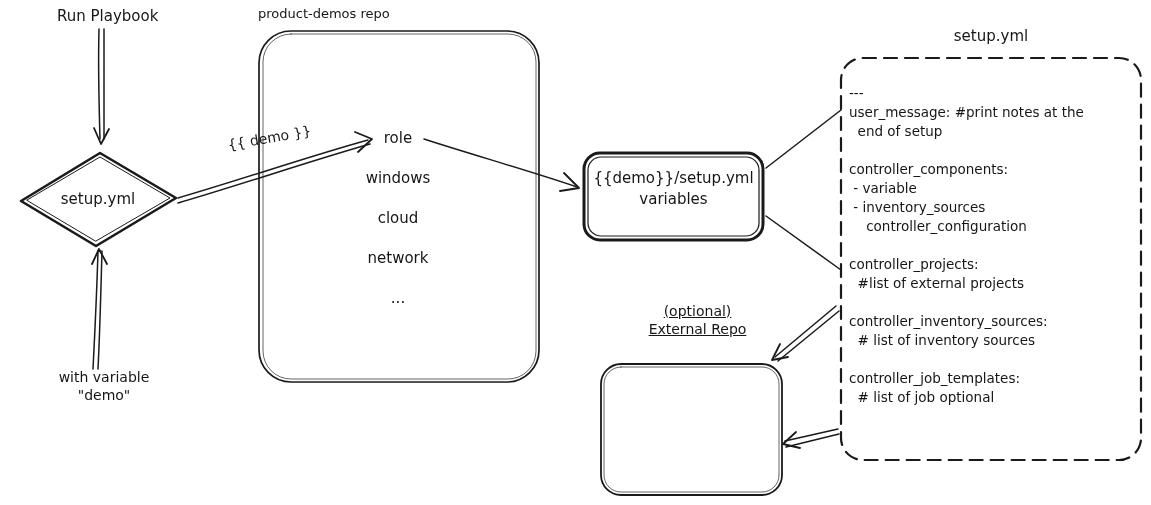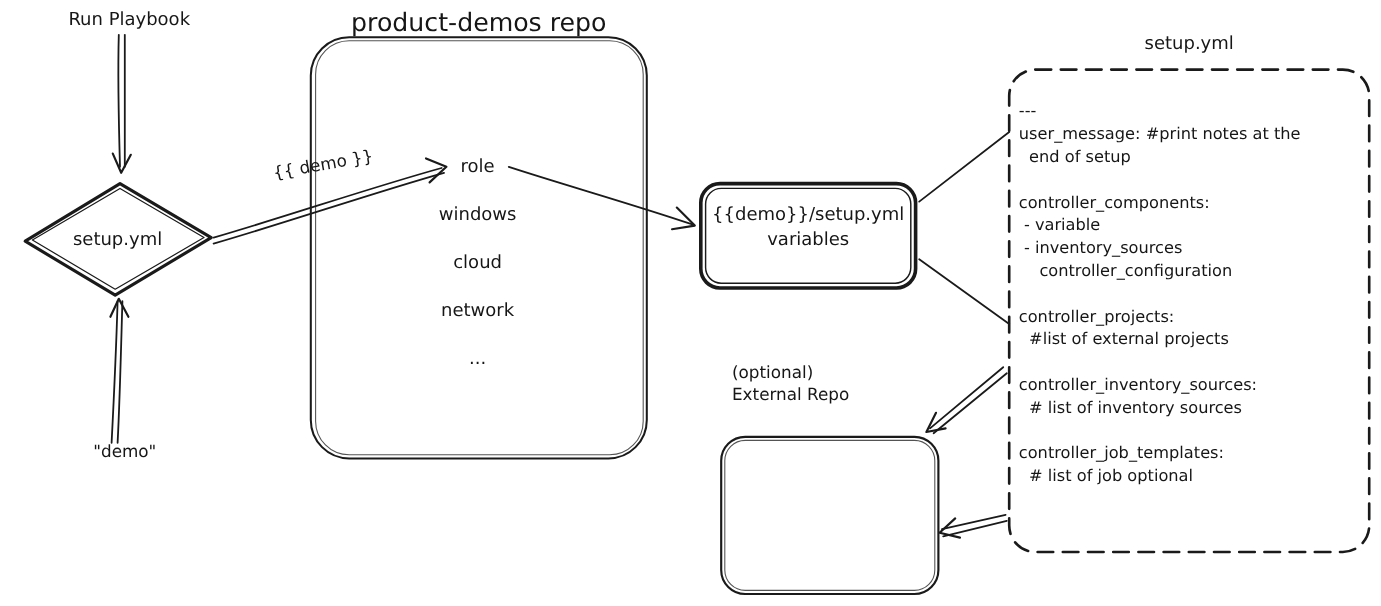--- a/index.html
+++ b/index.html
@@ -10,28 +10,28 @@
     overflow:hidden;
     font-family:"DejaVu Sans", sans-serif;
     color:#161616;
   }
   .layer{position:absolute;left:0;top:0;}
   .txt{position:absolute;color:#161616;line-height:1.25;}
   .run-playbook{left:57px;top:7px;font-size:15px;}
   .diamond-label{left:48px;top:190px;width:100px;text-align:center;font-size:15px;}
   .with-variable{left:38px;top:368px;width:132px;text-align:center;font-size:14px;line-height:18px;}
   .demo-var{left:228px;top:137px;font-size:14px;transform:rotate(-10deg);transform-origin:left center;}
-  .repo-title{left:258px;top:6px;width:282px;text-align:center;font-size:21px;}
+  .repo-title{left:258px;top:6px;width:282px;text-align:left;font-size:13px;}
   .repo-items{left:333px;top:118px;width:130px;text-align:center;font-size:15px;}
   .repo-items .ritem{height:40px;line-height:40px;}
   .variables-text{left:584px;top:168px;width:179px;text-align:center;font-size:15px;line-height:21px;}
   .setup-title{left:841px;top:27px;width:300px;text-align:center;font-size:15px;}
   .yaml{left:849px;top:84px;font-size:13.5px;}
   .yaml .yline{height:19px;line-height:19px;white-space:pre;}
-  .ext-caption{left:610px;top:302px;width:175px;font-size:14px;line-height:18px;}
+  .ext-caption{left:610px;top:302px;width:175px;text-align:center;font-size:14px;line-height:18px;text-decoration:underline;}
   .ext-lines{left:610px;top:395px;font-size:14.5px;}
   .ext-lines .eline{height:19px;line-height:19px;white-space:pre;}
 </style>
 </head>
 <body>
 
 <div class="canvas">
 
   <svg class="layer" width="1151" height="505" viewBox="0 0 1151 505" fill="none" stroke="#1a1a1a" stroke-linecap="round" stroke-linejoin="round">
 
@@ -96,20 +96,21 @@
       <rect x="601" y="364" width="181" height="131" rx="20" stroke-width="1.8"></rect>
       <rect x="604" y="367" width="175" height="125" rx="17" stroke-width="0.9" opacity="0.75"></rect>
     </g>
   </svg>
 
   <div class="txt run-playbook">Run Playbook</div>
 
   <div class="txt diamond-label">setup.yml</div>
 
   <div class="txt with-variable">
+    <div>with variable</div>
     <div>"demo"</div>
   </div>
 
   <div class="txt demo-var">{{ demo }}</div>
 
   <div class="txt repo-title">product-demos repo</div>
 
   <div class="txt repo-items">
     <div class="ritem">role</div>
     <div class="ritem">windows</div>

